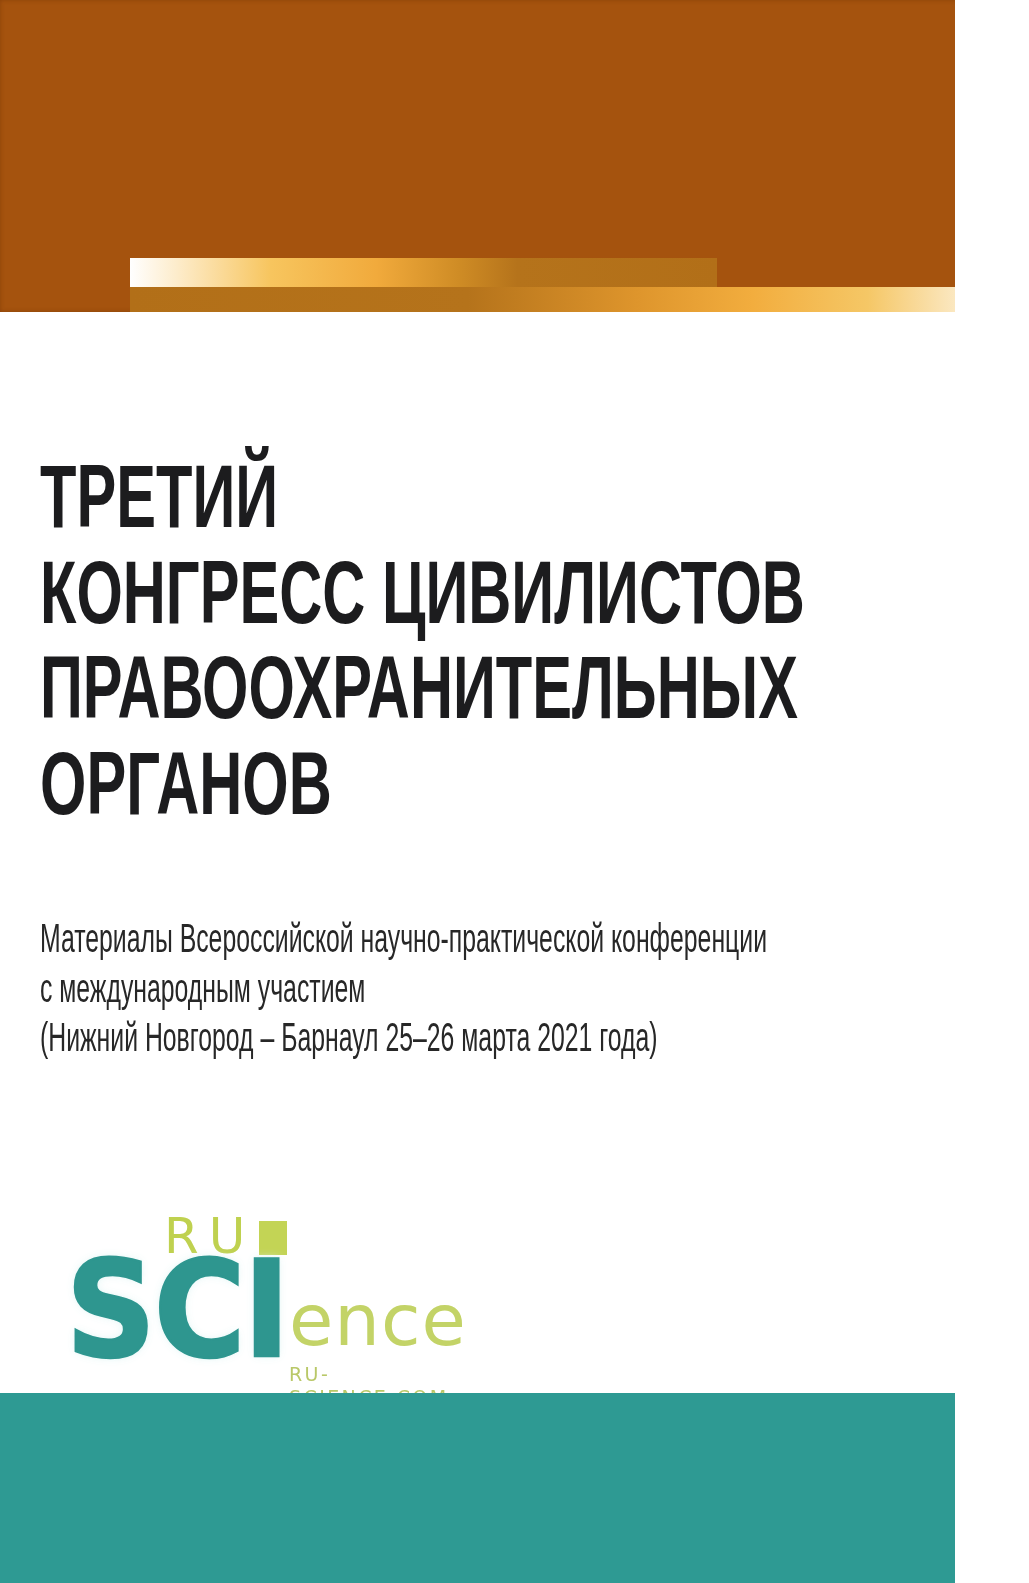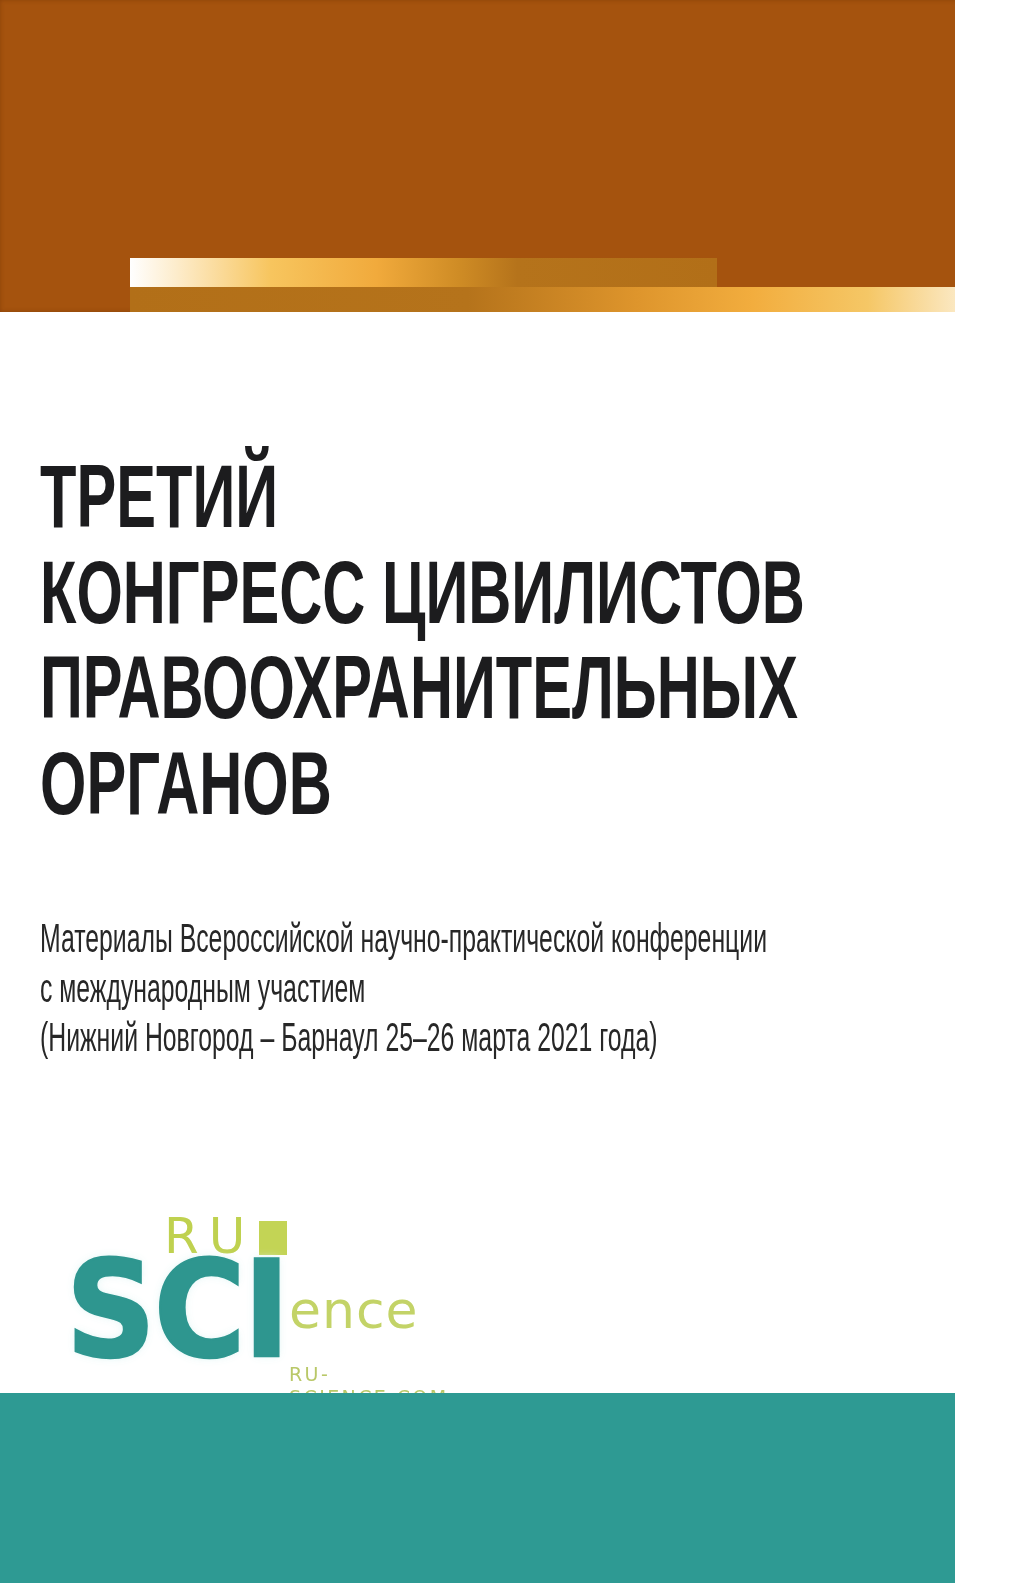--- a/index.html
+++ b/index.html
@@ -96,21 +96,21 @@
     color: #2e968f;
     -webkit-text-stroke: 2.5px #2e968f;
     transform: scaleX(0.93);
     transform-origin: left;
     letter-spacing: -2px;
     text-shadow: 0 0 10px rgba(225,246,244,0.95), 0 0 4px rgba(225,246,244,0.95);
   }
   .logo-ence {
     position: absolute;
     left: 289px; top: 1284px;
-    font-size: 52px;
+    font-size: 72px;
     line-height: 1;
     color: #c3d367;
     letter-spacing: 1px;
   }
   .logo-site {
     position: absolute;
     left: 289px; top: 1363px;
     font-size: 19px;
     line-height: 1.2;
     letter-spacing: 2.4px;

